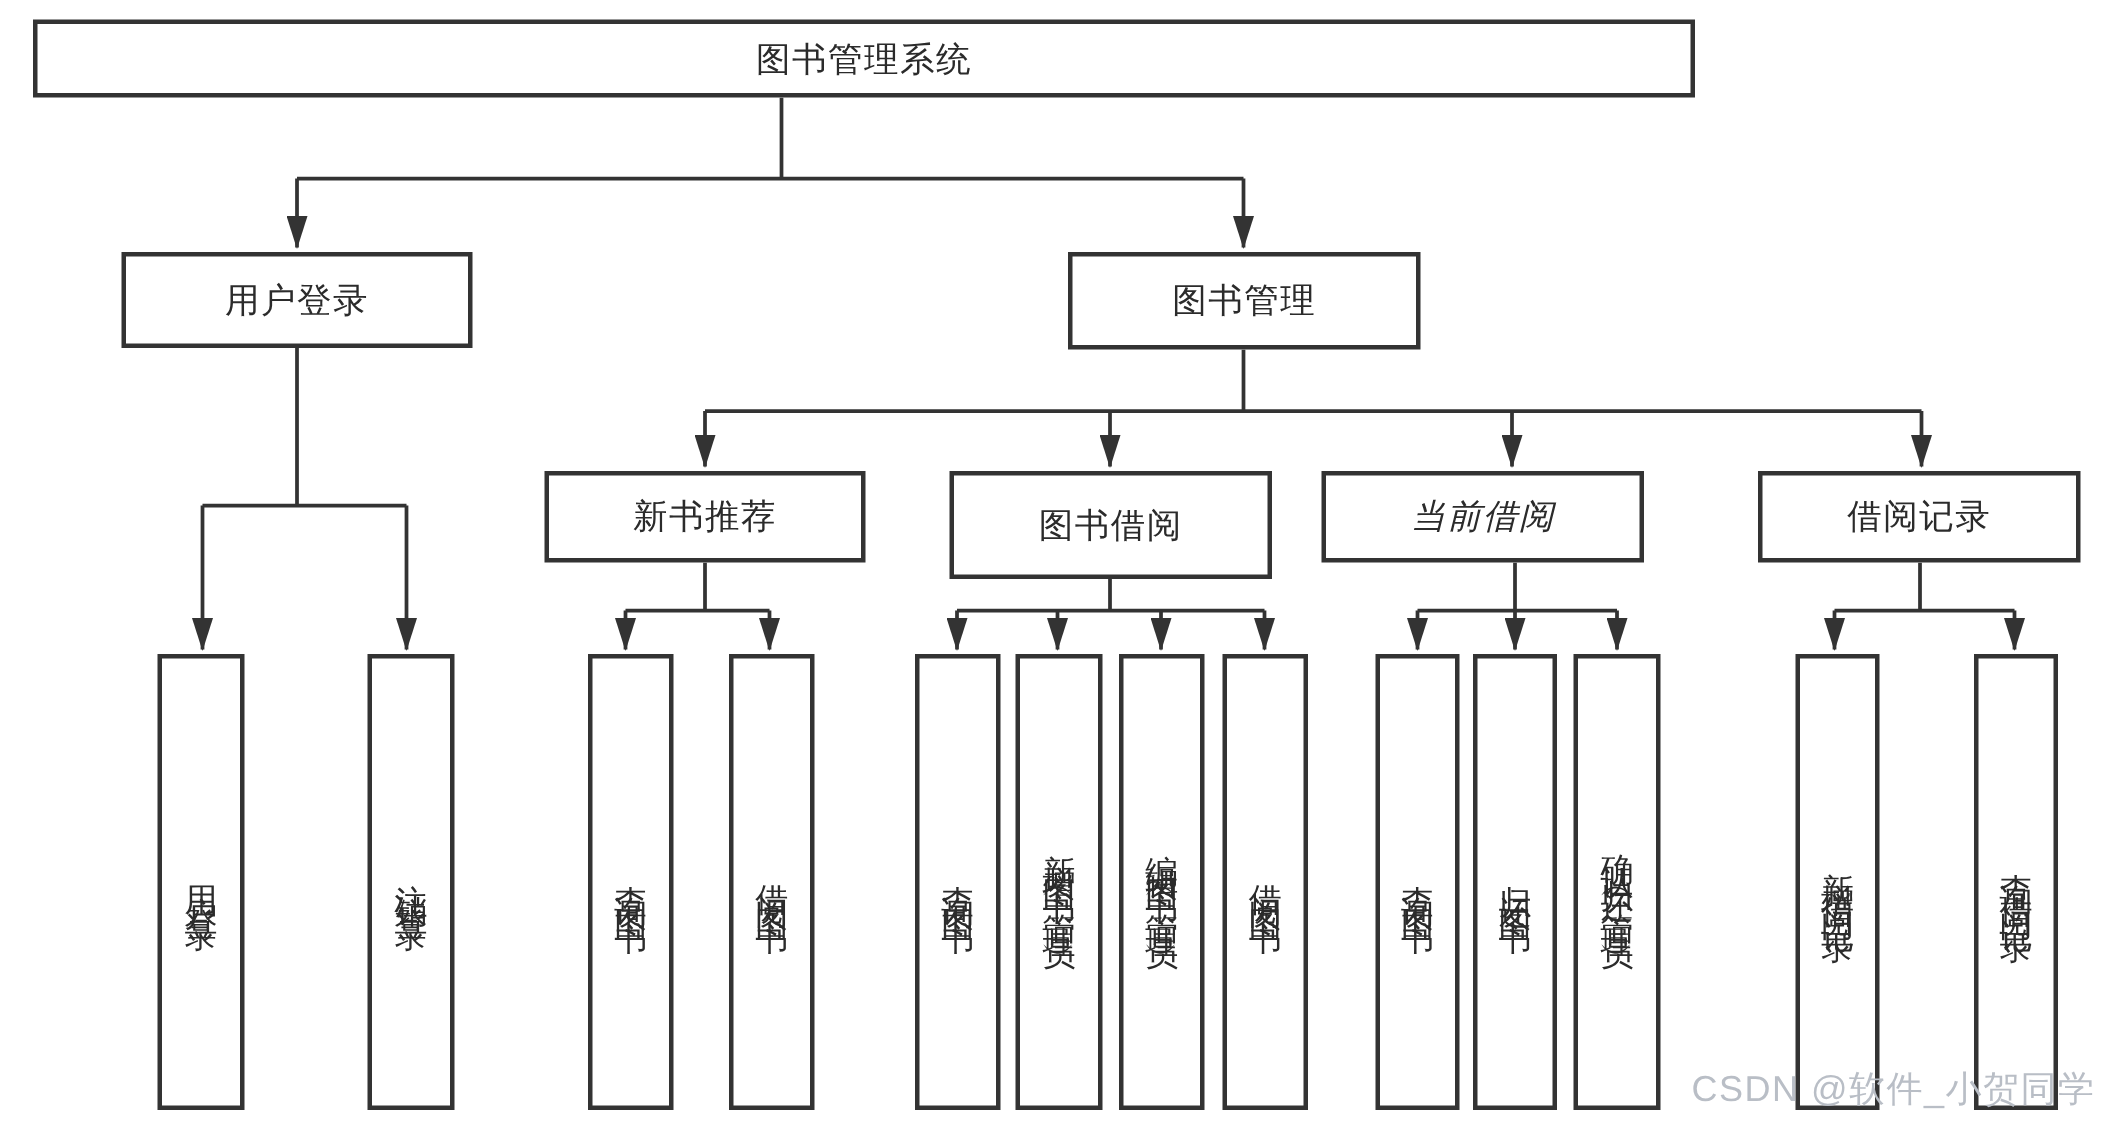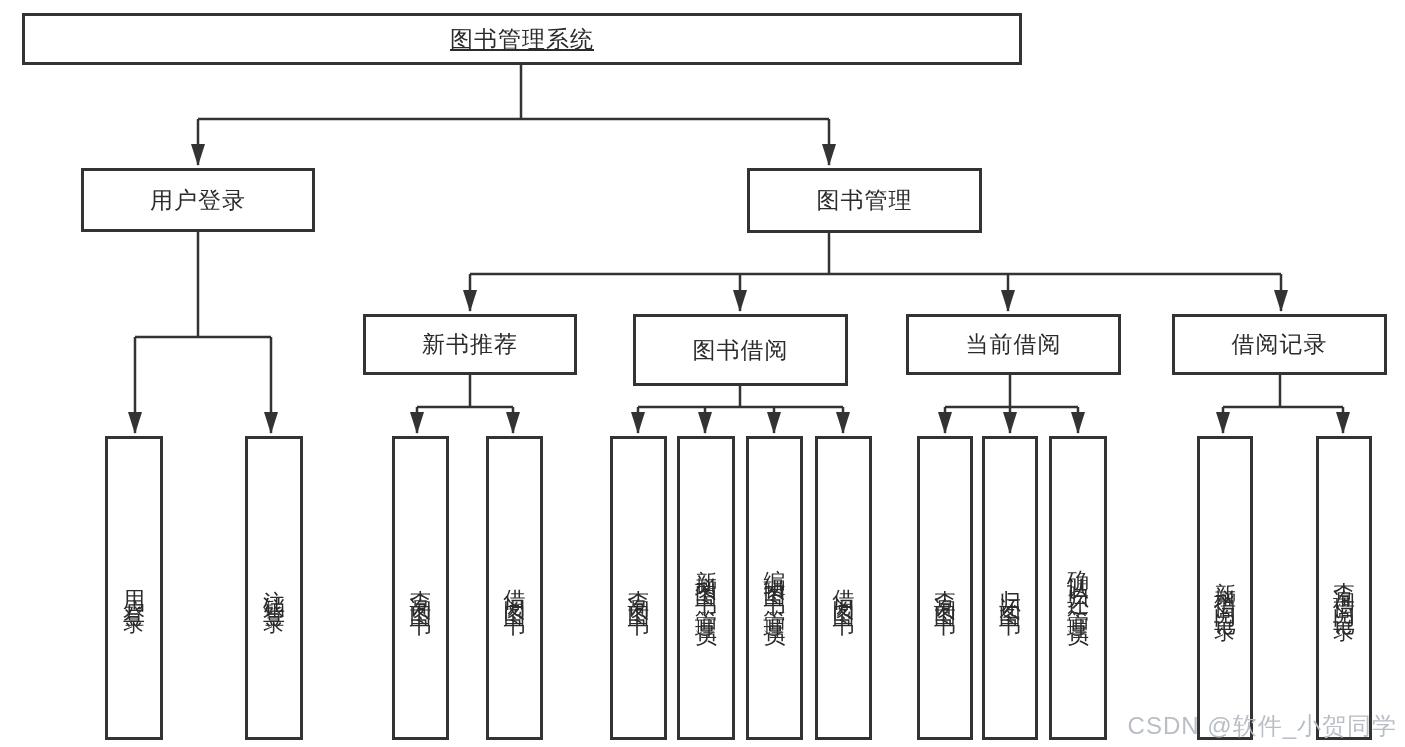--- a/index.html
+++ b/index.html
@@ -102,38 +102,38 @@
       </g>
       <g>
         <path d="M1280,375 V407"></path>
         <path d="M1223,407 H1343"></path>
         <path d="M1223,407 V433" marker-end="url(#ah)"></path>
         <path d="M1343,407 V433" marker-end="url(#ah)"></path>
       </g>
     </g>
   </svg>
 
-  <div class="node h" style="left:22px; top:13px; width:1000px; height:52px;text-decoration:underline;">
+  <div class="node h" style="left:22px; top:13px; width:1108px; height:52px;">
     <span>图书管理系统</span>
   </div>
 
   <div class="node h" style="left:81px; top:168px; width:234px; height:64px;">
     <span>用户登录</span>
   </div>
-  <div class="node h" style="left:712px; top:168px; width:235px; height:65px;margin-left:35px;">
+  <div class="node h" style="left:712px; top:168px; width:235px; height:65px;">
     <span>图书管理</span>
   </div>
 
   <div class="node h" style="left:363px; top:314px; width:214px; height:61px;">
     <span>新书推荐</span>
   </div>
   <div class="node h" style="left:633px; top:314px; width:215px; height:72px;">
     <span>图书借阅</span>
   </div>
-  <div class="node h" style="left:906px; top:314px; width:215px; height:61px;">
+  <div class="node h" style="left:881px; top:314px; width:215px; height:61px;font-style:italic;">
     <span>当前借阅</span>
   </div>
   <div class="node h" style="left:1172px; top:314px; width:215px; height:61px;">
     <span>借阅记录</span>
   </div>
 
   <div class="node leaf" style="left:105px; top:436px; width:58px; height:304px;">
     <span>用户登录</span>
   </div>
   <div class="node leaf" style="left:245px; top:436px; width:58px; height:304px;">

